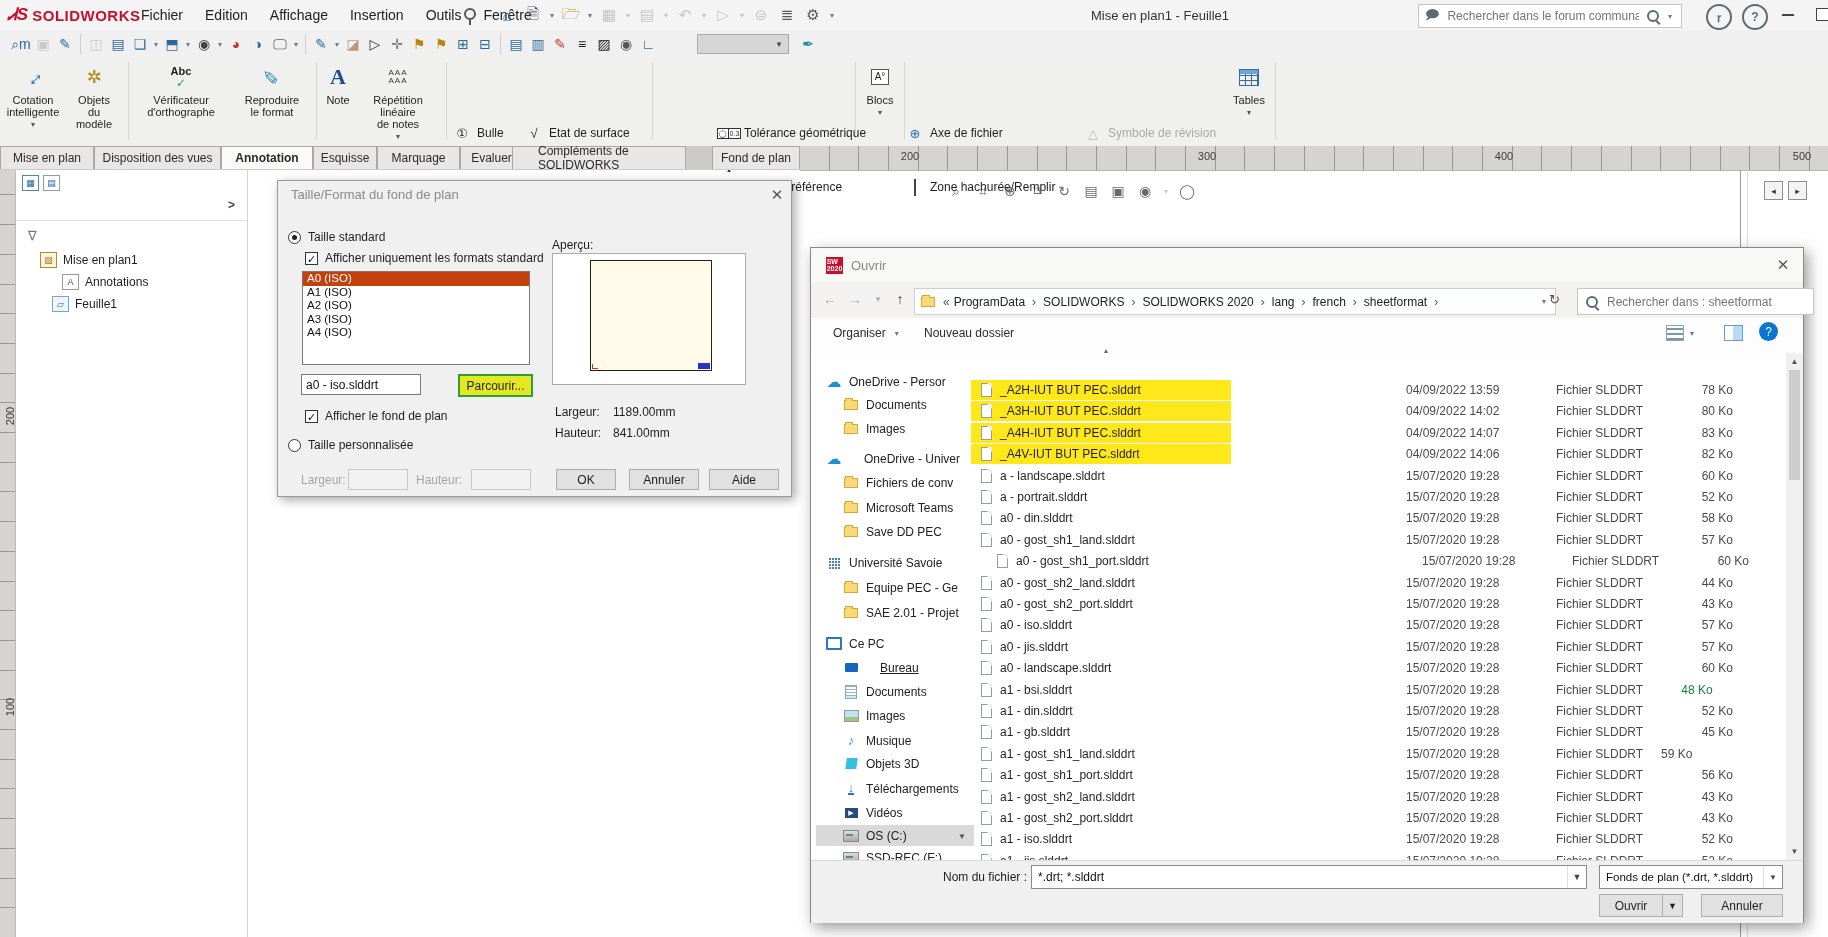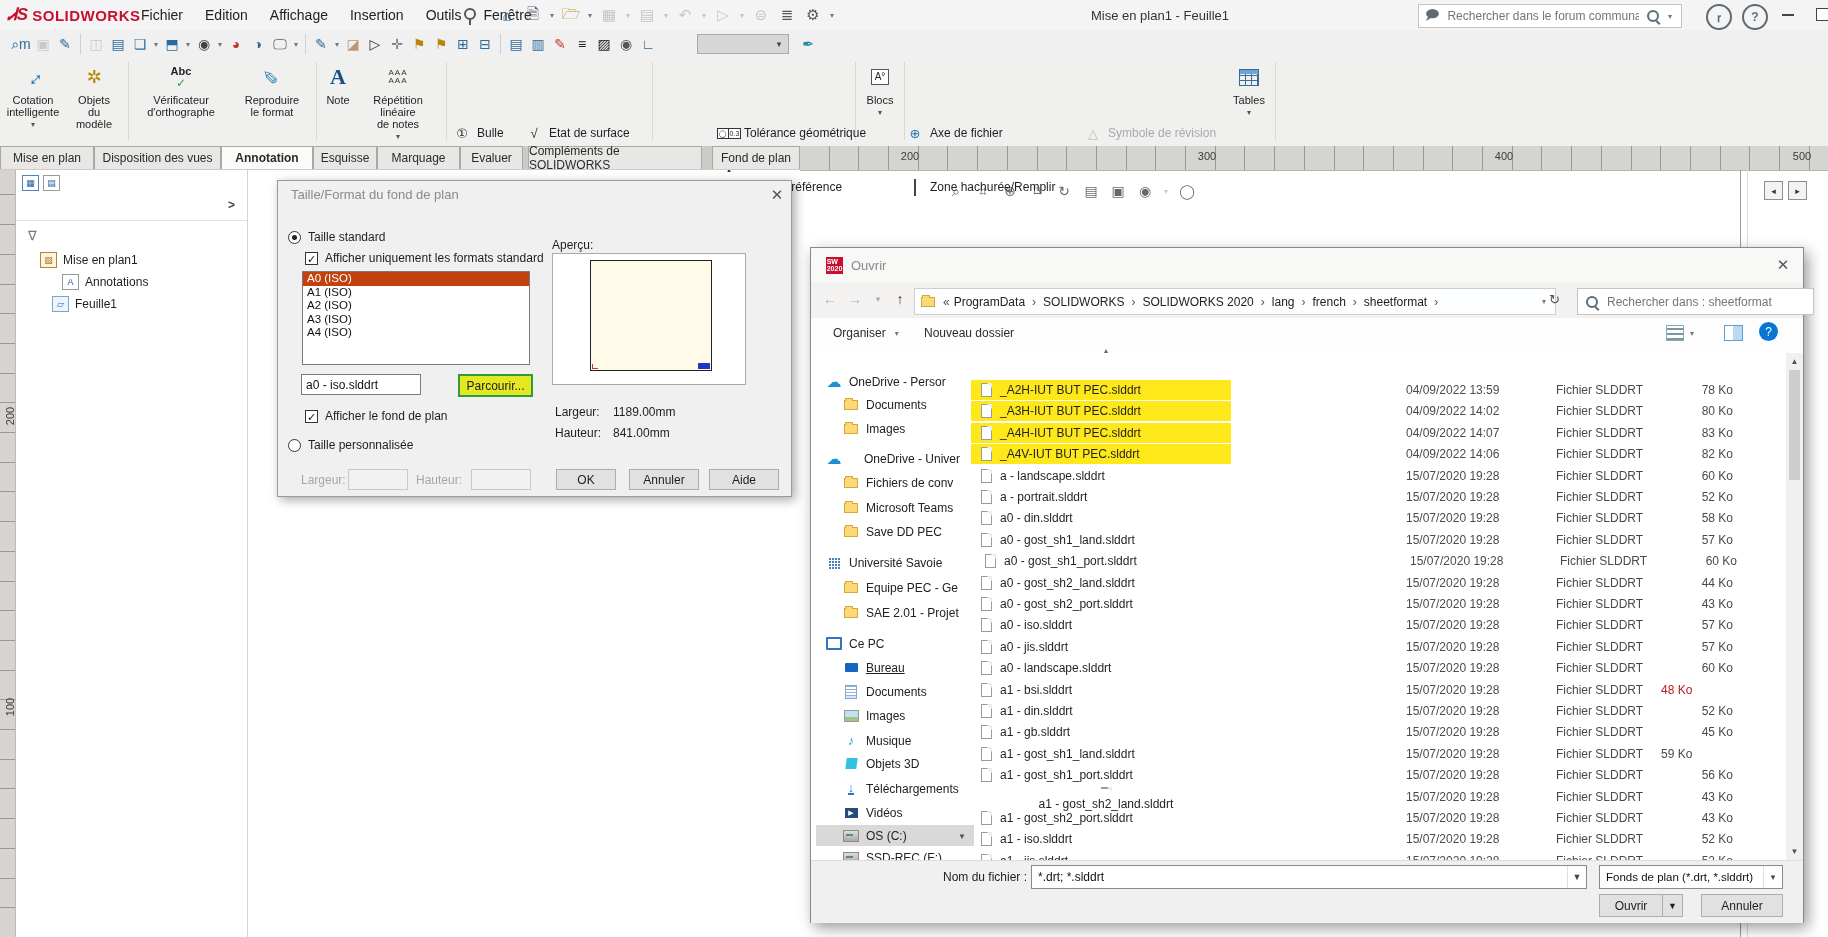--- a/index.html
+++ b/index.html
@@ -369,21 +369,21 @@
       </div>
     </div>
 
   <div id="tabband" class="abs">
       <div class="doc-tab" style="left: 0px; width: 94px;">Mise en plan</div>
       <div class="doc-tab" style="left: 94px; width: 127px;">Disposition des vues</div>
       <div class="doc-tab active" style="left: 221px; width: 92px;">Annotation</div>
       <div class="doc-tab" style="left: 313px; width: 64px;">Esquisse</div>
       <div class="doc-tab" style="left: 377px; width: 83px;">Marquage</div>
       <div class="doc-tab" style="left: 460px; width: 63px;">Evaluer</div>
-      <div class="doc-tab" style="left: 528px; width: 174px;">Compléments de SOLIDWORKS</div>
+      <div class="doc-tab" style="left: 512px; width: 174px; padding-left: 25px;">Compléments de SOLIDWORKS</div>
       <div class="doc-tab" style="left: 712px; width: 88px;">Fond de plan</div>
     </div>
   <div id="hruler" class="abs">
       <span class="rul-num" style="left: 110px;">200</span>
       <span class="rul-num" style="left: 407px;">300</span>
       <span class="rul-num" style="left: 704px;">400</span>
       <span class="rul-num" style="left: 1002px;">500</span>
     </div>
   <div id="vruler" class="abs">
       <span class="vrul-num" style="top: 240px;">200</span>
@@ -615,21 +615,21 @@
         <div class="sb-item" style="top: 280px; left: 0px; padding-left: 10px;">
           <span class="mini">
             <span class="pcic"></span>
           </span>
           <span style="margin-left: 7px;">Ce PC</span>
         </div>
         <div class="sb-item" style="top: 304px; left: 0px; padding-left: 27px;">
           <span class="mini">
             <span class="deskic"></span>
           </span>
-          <span style="margin-left: 7px; text-decoration: underline;">Bureau</span>
+          <span style="margin-left: 21px; text-decoration: underline;">Bureau</span>
         </div>
         <div class="sb-item" style="top: 328px; left: 0px; padding-left: 27px;">
           <span class="mini">
             <span class="docic"></span>
           </span>
           <span style="margin-left: 7px;">Documents</span>
         </div>
         <div class="sb-item" style="top: 352px; left: 0px; padding-left: 27px;">
           <span class="mini">
             <span class="imgic"></span>
@@ -740,21 +740,21 @@
         </div>
         <div class="od-row" style="left: 0px; top: 176.8px; width: 815px;">
           <div class="row" style="width: 250px; height: 20px; padding-left: 10px; gap: 8px;">
             <span class="file-ic"></span>
             <span>a0 - gost_sh1_land.slddrt</span>
           </div>
           <span style="position: absolute; left: 435px; color: rgb(74, 74, 74);">15/07/2020 19:28</span>
           <span style="position: absolute; left: 585px; color: rgb(74, 74, 74);">Fichier SLDDRT</span>
           <span style="position: absolute; left: 690px; width: 72px; text-align: right; color: rgb(74, 74, 74);">57 Ko</span>
         </div>
-        <div class="od-row" style="left: 4px; top: 198.2px; width: 815px;">
+        <div class="od-row" style="left: 16px; top: 198.2px; width: 815px;">
           <div class="row" style="width: 250px; height: 20px; padding-left: 10px; gap: 8px;">
             <span class="file-ic"></span>
             <span>a0 - gost_sh1_port.slddrt</span>
           </div>
           <span style="position: absolute; left: 435px; color: rgb(74, 74, 74);">15/07/2020 19:28</span>
           <span style="position: absolute; left: 585px; color: rgb(74, 74, 74);">Fichier SLDDRT</span>
           <span style="position: absolute; left: 690px; width: 72px; text-align: right; color: rgb(74, 74, 74);">60 Ko</span>
         </div>
         <div class="od-row" style="left: 0px; top: 219.6px; width: 815px;">
           <div class="row" style="width: 250px; height: 20px; padding-left: 10px; gap: 8px;">
@@ -801,21 +801,21 @@
           <span style="position: absolute; left: 585px; color: rgb(74, 74, 74);">Fichier SLDDRT</span>
           <span style="position: absolute; left: 690px; width: 72px; text-align: right; color: rgb(74, 74, 74);">60 Ko</span>
         </div>
         <div class="od-row" style="left: 0px; top: 326.6px; width: 815px;">
           <div class="row" style="width: 250px; height: 20px; padding-left: 10px; gap: 8px;">
             <span class="file-ic"></span>
             <span>a1 - bsi.slddrt</span>
           </div>
           <span style="position: absolute; left: 435px; color: rgb(74, 74, 74);">15/07/2020 19:28</span>
           <span style="position: absolute; left: 585px; color: rgb(74, 74, 74);">Fichier SLDDRT</span>
-          <span style="position: absolute; left: 690px; width: 72px; text-align: left; color: #b91c1c;">48 Ko</span>
+          <span style="position: absolute; left: 690px; width: 72px; text-align: center; color: #15803d;">48 Ko</span>
         </div>
         <div class="od-row" style="left: 0px; top: 348px; width: 815px;">
           <div class="row" style="width: 250px; height: 20px; padding-left: 10px; gap: 8px;">
             <span class="file-ic"></span>
             <span>a1 - din.slddrt</span>
           </div>
           <span style="position: absolute; left: 435px; color: rgb(74, 74, 74);">15/07/2020 19:28</span>
           <span style="position: absolute; left: 585px; color: rgb(74, 74, 74);">Fichier SLDDRT</span>
           <span style="position: absolute; left: 690px; width: 72px; text-align: right; color: rgb(74, 74, 74);">52 Ko</span>
         </div>
@@ -840,21 +840,21 @@
         <div class="od-row" style="left: 0px; top: 412.2px; width: 815px;">
           <div class="row" style="width: 250px; height: 20px; padding-left: 10px; gap: 8px;">
             <span class="file-ic"></span>
             <span>a1 - gost_sh1_port.slddrt</span>
           </div>
           <span style="position: absolute; left: 435px; color: rgb(74, 74, 74);">15/07/2020 19:28</span>
           <span style="position: absolute; left: 585px; color: rgb(74, 74, 74);">Fichier SLDDRT</span>
           <span style="position: absolute; left: 690px; width: 72px; text-align: right; color: rgb(74, 74, 74);">56 Ko</span>
         </div>
         <div class="od-row" style="left: 0px; top: 433.6px; width: 815px;">
-          <div class="row" style="width: 250px; height: 20px; padding-left: 10px; gap: 8px; flex-direction: column;">
+          <div class="row" style="width: 250px; height: 20px; padding-left: 10px; gap: 8px;">
             <span class="file-ic"></span>
             <span>a1 - gost_sh2_land.slddrt</span>
           </div>
           <span style="position: absolute; left: 435px; color: rgb(74, 74, 74);">15/07/2020 19:28</span>
           <span style="position: absolute; left: 585px; color: rgb(74, 74, 74);">Fichier SLDDRT</span>
           <span style="position: absolute; left: 690px; width: 72px; text-align: right; color: rgb(74, 74, 74);">43 Ko</span>
         </div>
         <div class="od-row" style="left: 0px; top: 455px; width: 815px;">
           <div class="row" style="width: 250px; height: 20px; padding-left: 10px; gap: 8px;">
             <span class="file-ic"></span>

